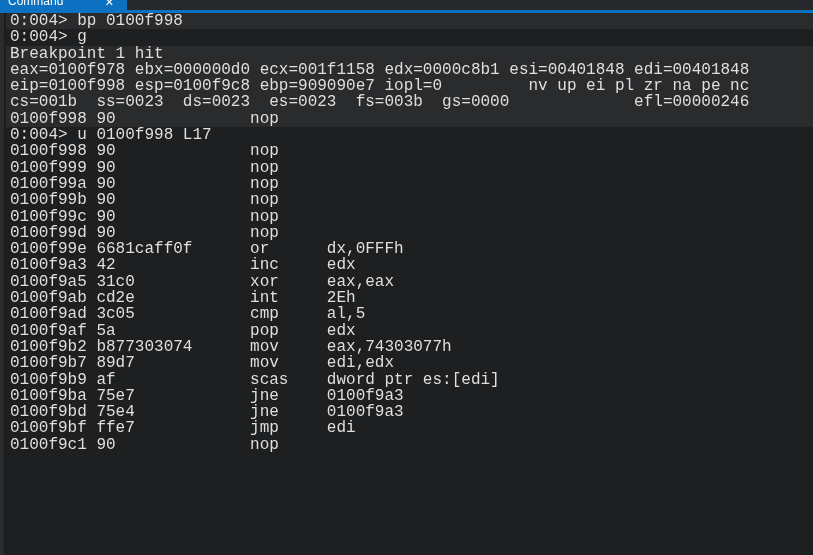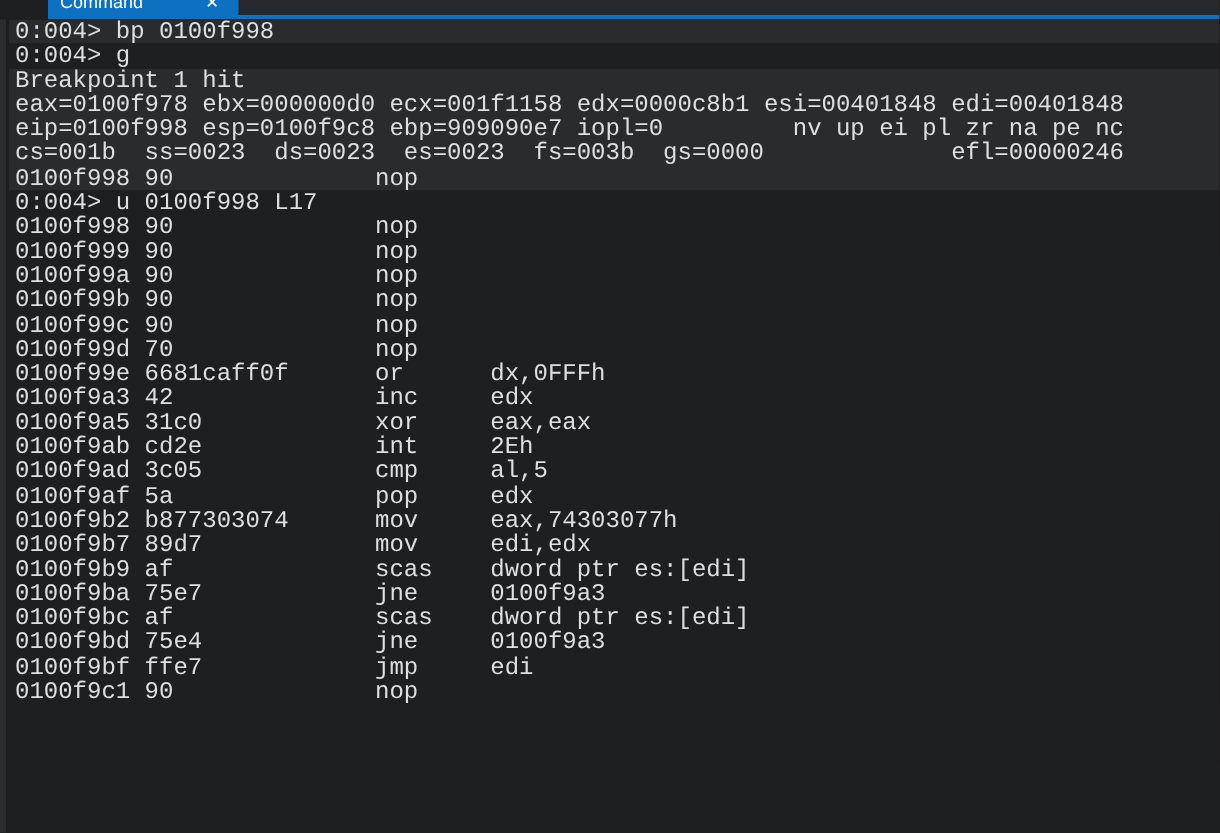--- a/index.html
+++ b/index.html
@@ -13,21 +13,20 @@
   }
   * { box-sizing: border-box; }
   html, body { margin: 0; padding: 0; }
   body {
     width: 813px; height: 555px; overflow: hidden;
     background: var(--bg-dark);
   }
   .window {
     position: relative; width: 813px; height: 555px;
     font-family: "Liberation Mono", "DejaVu Sans Mono", monospace;
-    padding-left: 32px;
   }
   .tabbar {
     position: relative; height: 10px; background: var(--tabbar-bg);
   }
   .tab {
     position: absolute; left: 0; top: 0; width: 127px; height: 10px;
     background: var(--blue); overflow: hidden; cursor: pointer;
   }
   .tab-label {
     position: absolute; left: 8px; top: -6px;
@@ -90,31 +89,30 @@
           <div class="line">cs=001b  ss=0023  ds=0023  es=0023  fs=003b  gs=0000             efl=00000246</div>
           <div class="line">0100f998 90              nop</div>
         </div>
         <div class="block dark">
           <div class="line">0:004&gt; u 0100f998 L17</div>
           <div class="line">0100f998 90              nop</div>
           <div class="line">0100f999 90              nop</div>
           <div class="line">0100f99a 90              nop</div>
           <div class="line">0100f99b 90              nop</div>
           <div class="line">0100f99c 90              nop</div>
-          <div class="line">0100f99d 70              nop</div>
+          <div class="line">0100f99d 90              nop</div>
           <div class="line">0100f99e 6681caff0f      or      dx,0FFFh</div>
           <div class="line">0100f9a3 42              inc     edx</div>
           <div class="line">0100f9a5 31c0            xor     eax,eax</div>
           <div class="line">0100f9ab cd2e            int     2Eh</div>
           <div class="line">0100f9ad 3c05            cmp     al,5</div>
           <div class="line">0100f9af 5a              pop     edx</div>
           <div class="line">0100f9b2 b877303074      mov     eax,74303077h</div>
           <div class="line">0100f9b7 89d7            mov     edi,edx</div>
           <div class="line">0100f9b9 af              scas    dword ptr es:[edi]</div>
           <div class="line">0100f9ba 75e7            jne     0100f9a3</div>
-          <div class="line">0100f9bc af              scas    dword ptr es:[edi]</div>
           <div class="line">0100f9bd 75e4            jne     0100f9a3</div>
           <div class="line">0100f9bf ffe7            jmp     edi</div>
           <div class="line">0100f9c1 90              nop</div>
         </div>
       </div>
   </div>
 </div>
 
 </body></html>

